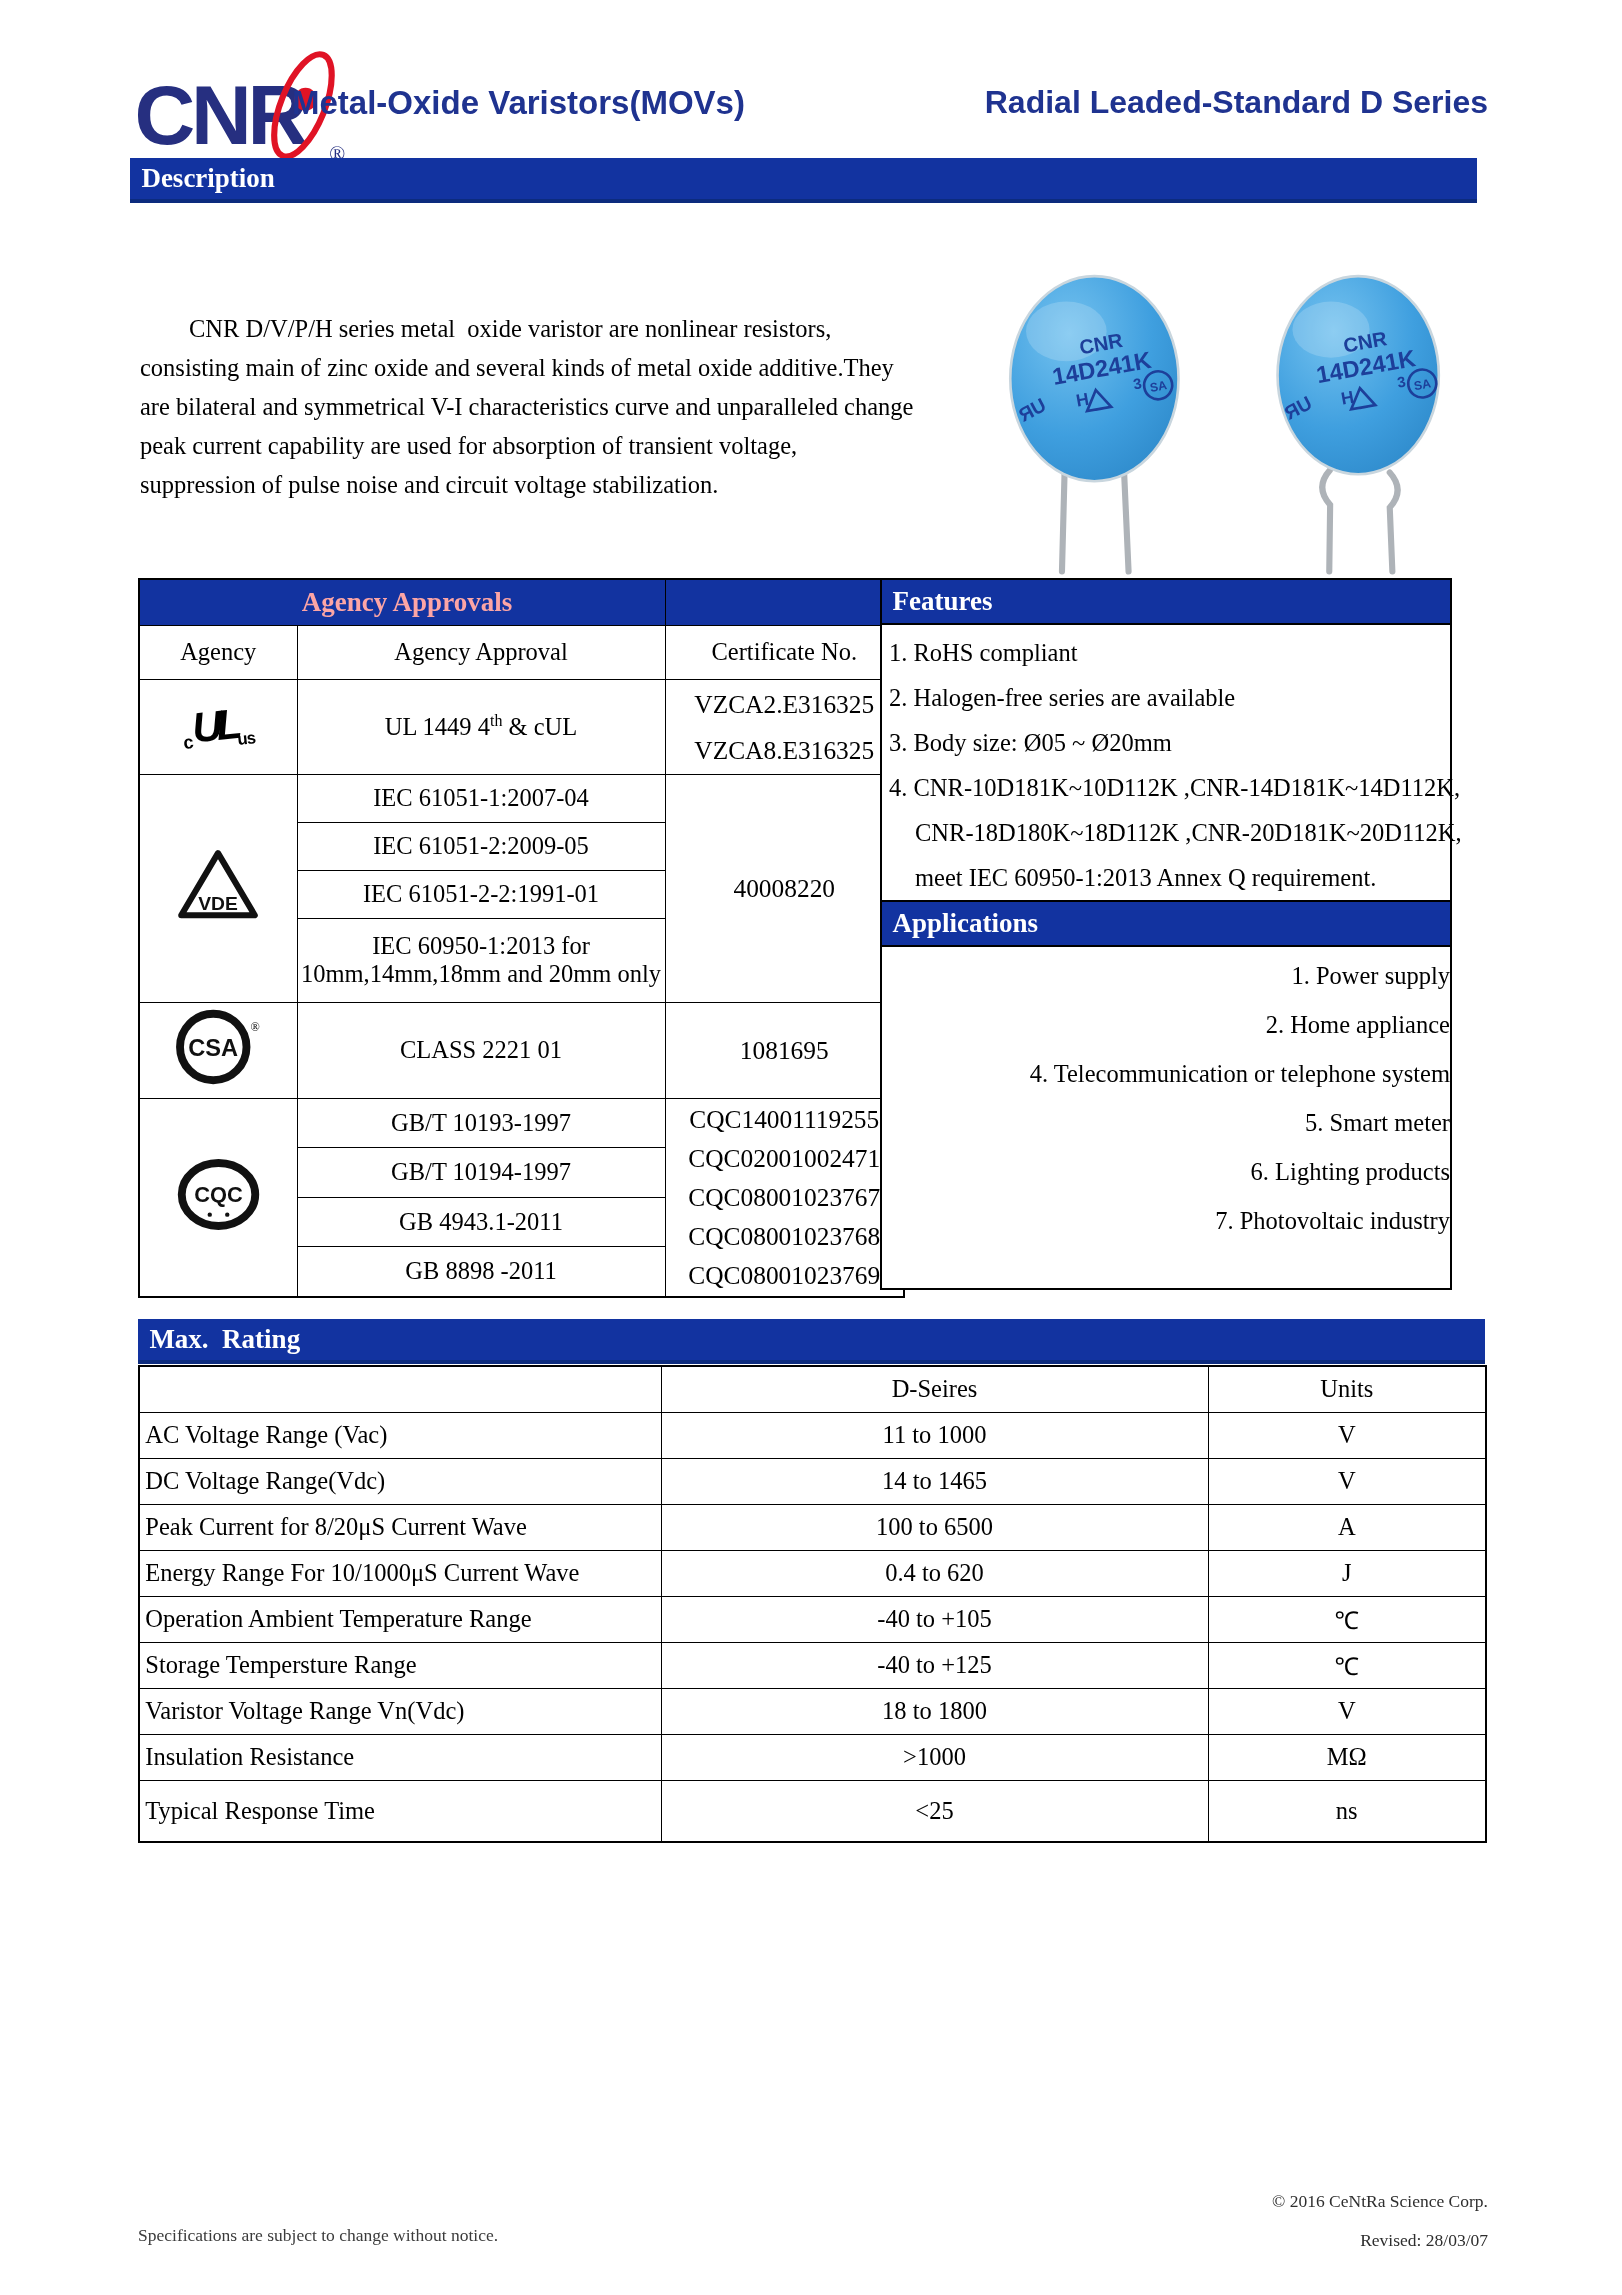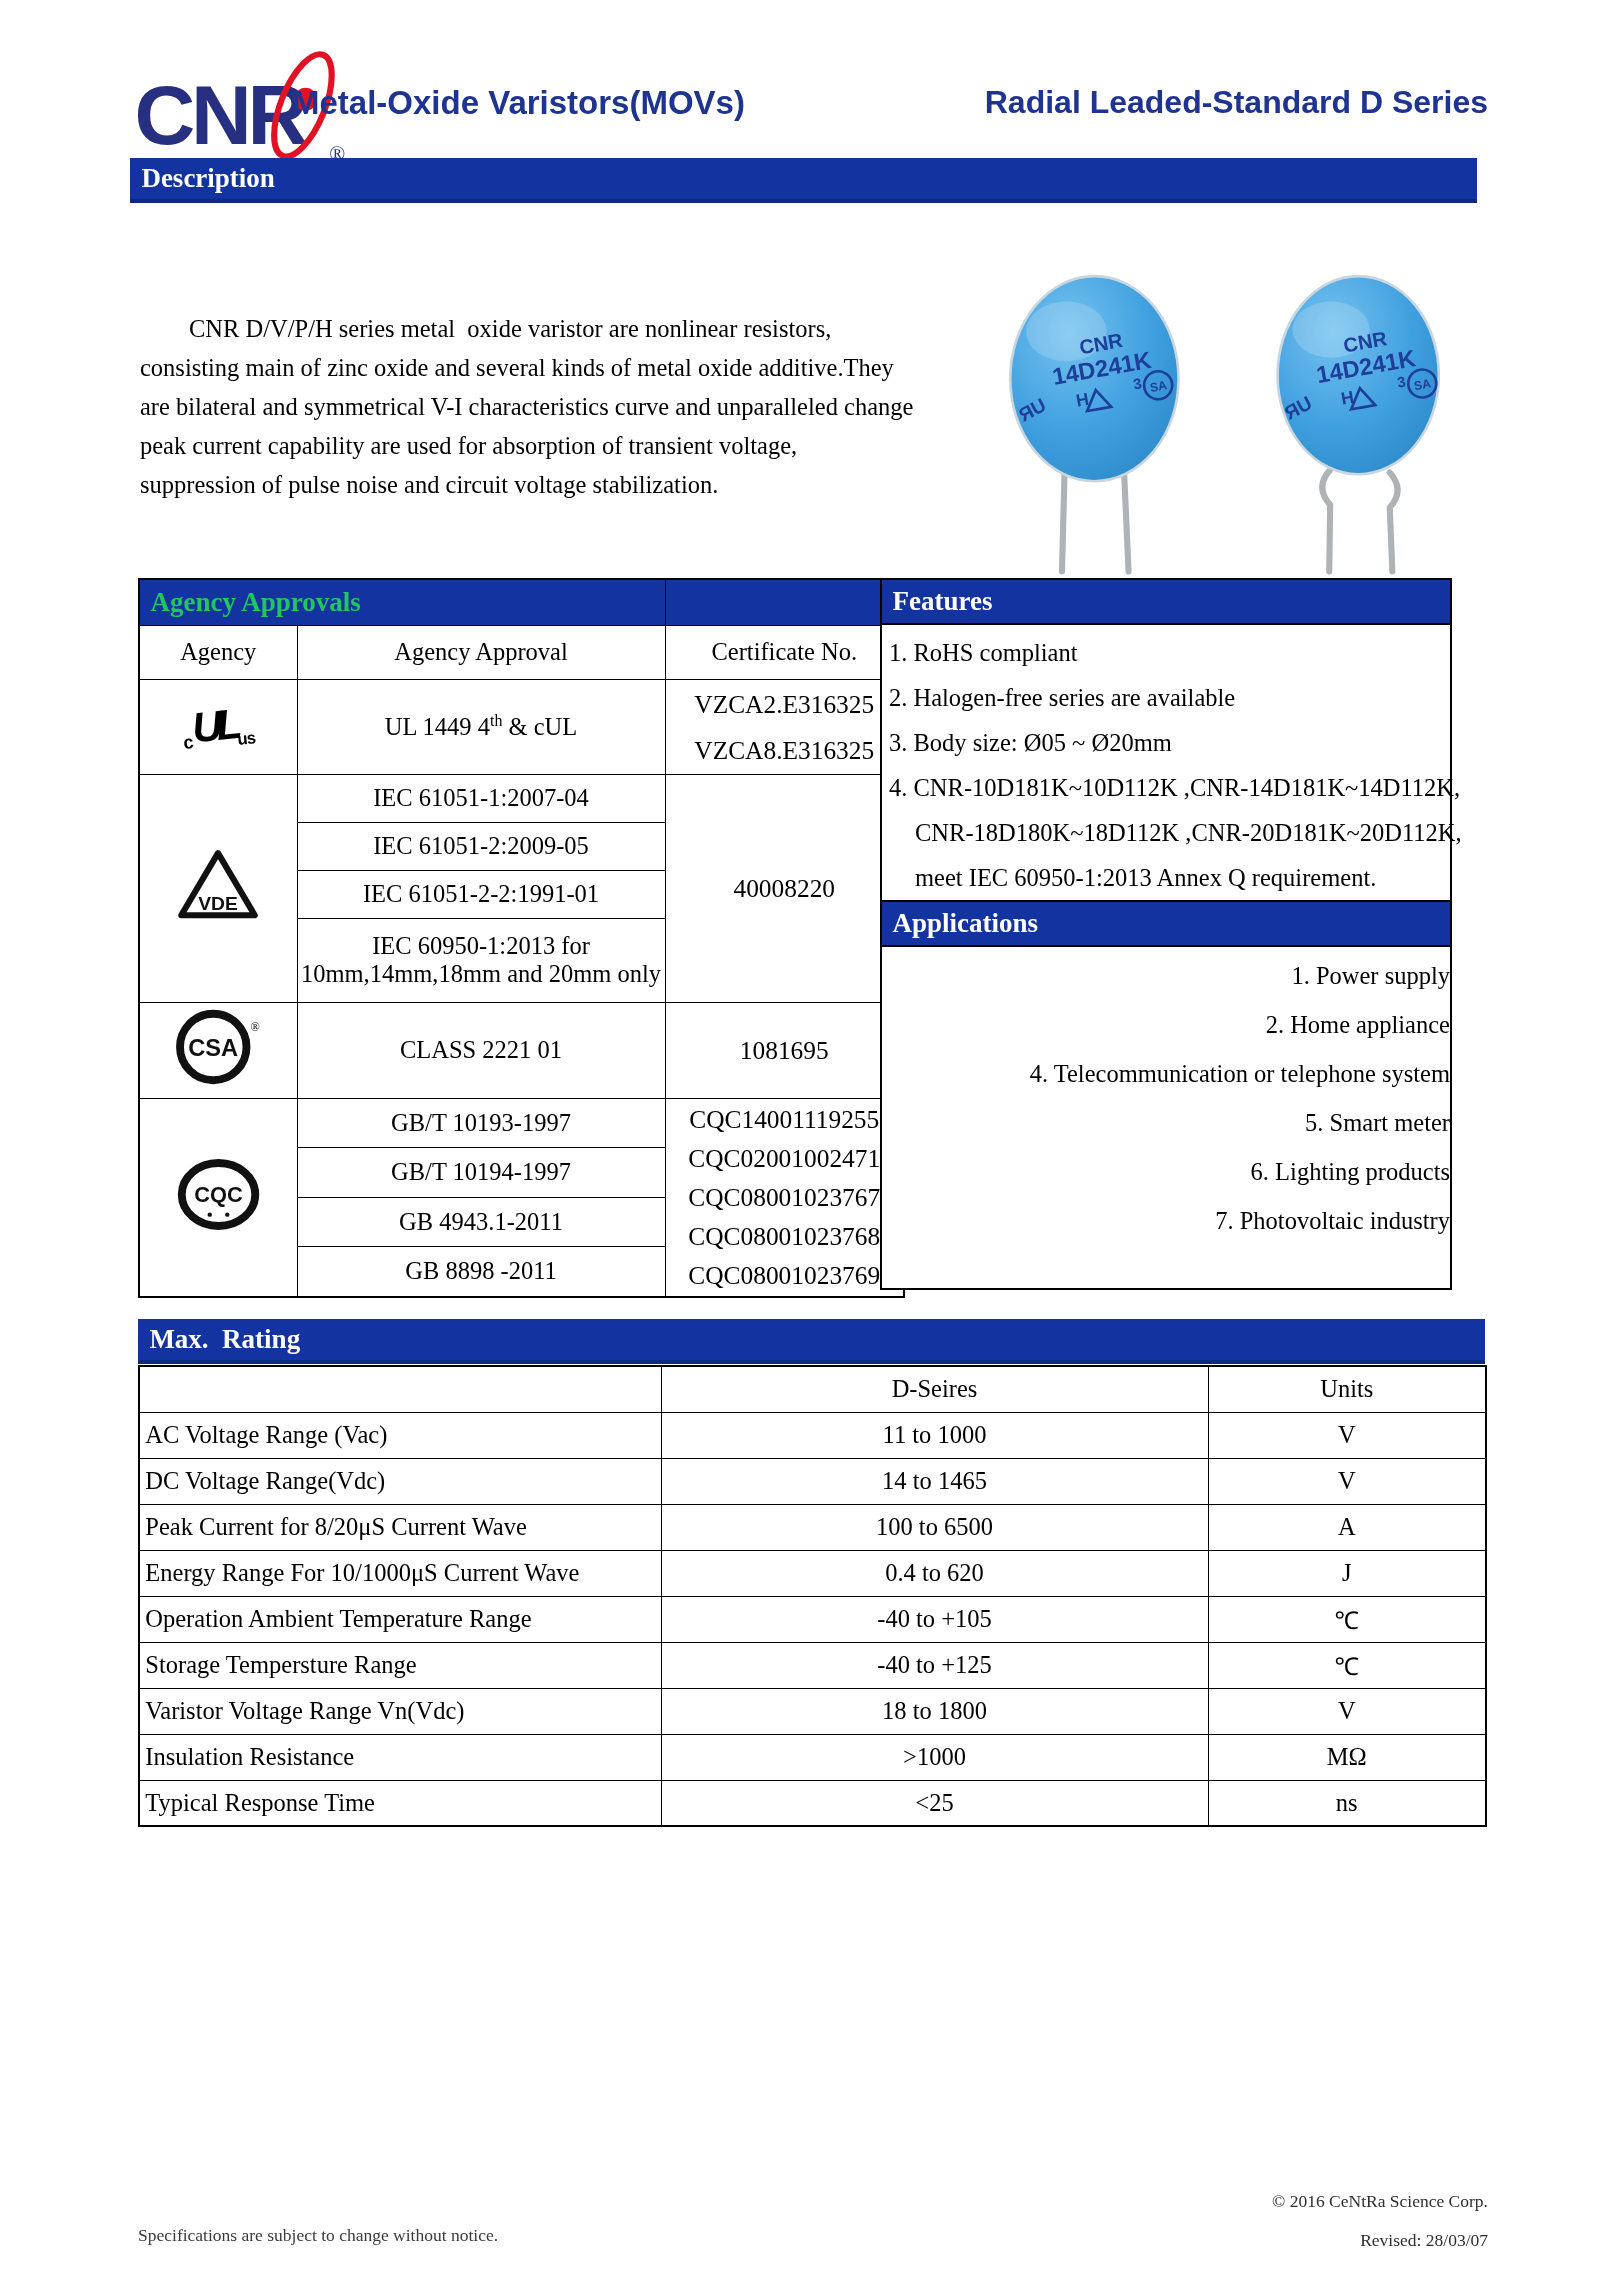--- a/index.html
+++ b/index.html
@@ -37,22 +37,22 @@
   .desc-par .first { text-indent:49px; }
 
   
   table { border-collapse:collapse; table-layout:fixed; }
   td {
     border:1.8px solid #000; text-align:center; vertical-align:middle;
     font-size:24.5px; font-family:"Liberation Serif", serif; overflow:hidden;
   }
   .t-outer { border:2.6px solid #000; }
   td.blue {
-    background:#1233A0; color:#22c55e; font-weight:bold; font-size:27px;
-    text-align:left; padding-left:10.5px; white-space:pre;
+    background:#1233A0; color:#fca5a5; font-weight:bold; font-size:27px;
+    text-align:center; padding-left:10.5px; white-space:pre;
   }
   #agency-table { left:138px; top:578px; width:765px; }
   #agency-table td.cert { font-size:25.4px; }
   #agency-table .cert2 div { line-height:46px; }
   #agency-table .certs5 div { line-height:39px; }
   sup { font-size:16px; vertical-align:super; }
 
   
   .ul-logo { display:inline-block; transform:rotate(-6deg); white-space:nowrap; }
   .ul-logo span { font-family:"Liberation Sans", sans-serif; font-weight:900; color:#000; }
@@ -313,21 +313,21 @@
     <tr style="height:46px">
       <td class="lbl">Varistor Voltage Range Vn(Vdc)</td>
       <td>18 to 1800</td>
       <td>V</td>
     </tr>
     <tr style="height:46px">
       <td class="lbl">Insulation Resistance</td>
       <td>&gt;1000</td>
       <td>MΩ</td>
     </tr>
-    <tr style="height:46px">
+    <tr style="height:62px">
       <td class="lbl">Typical Response Time</td>
       <td>&lt;25</td>
       <td>ns</td>
     </tr>
   </tbody>
     </table>
 
   <div class="abs foot-left">Specifications are subject to change without notice.</div>
   <div class="abs foot-right">
     <div>© 2016 CeNtRa Science Corp.</div>

